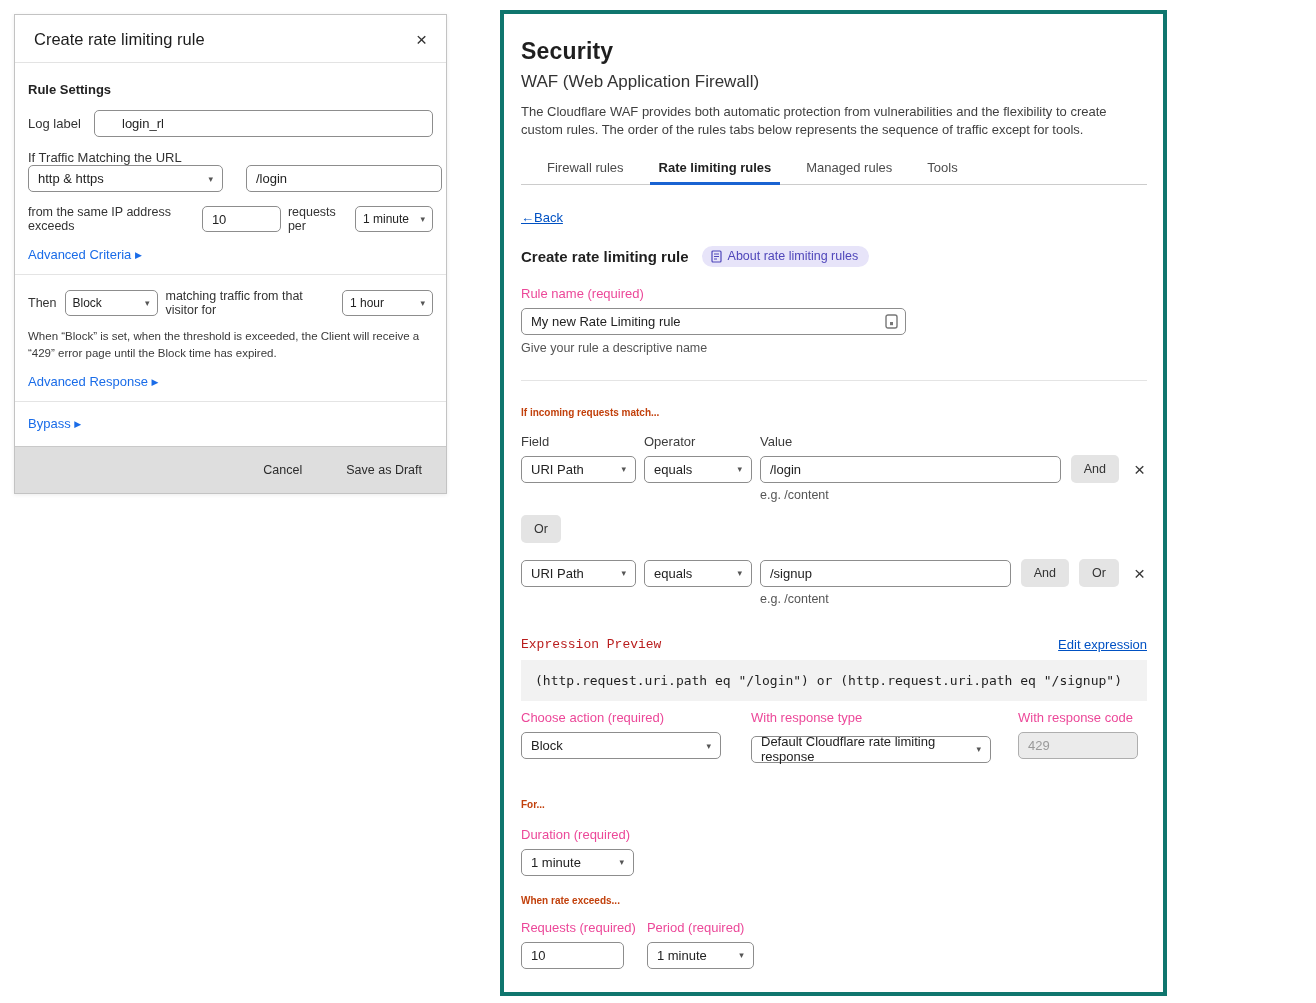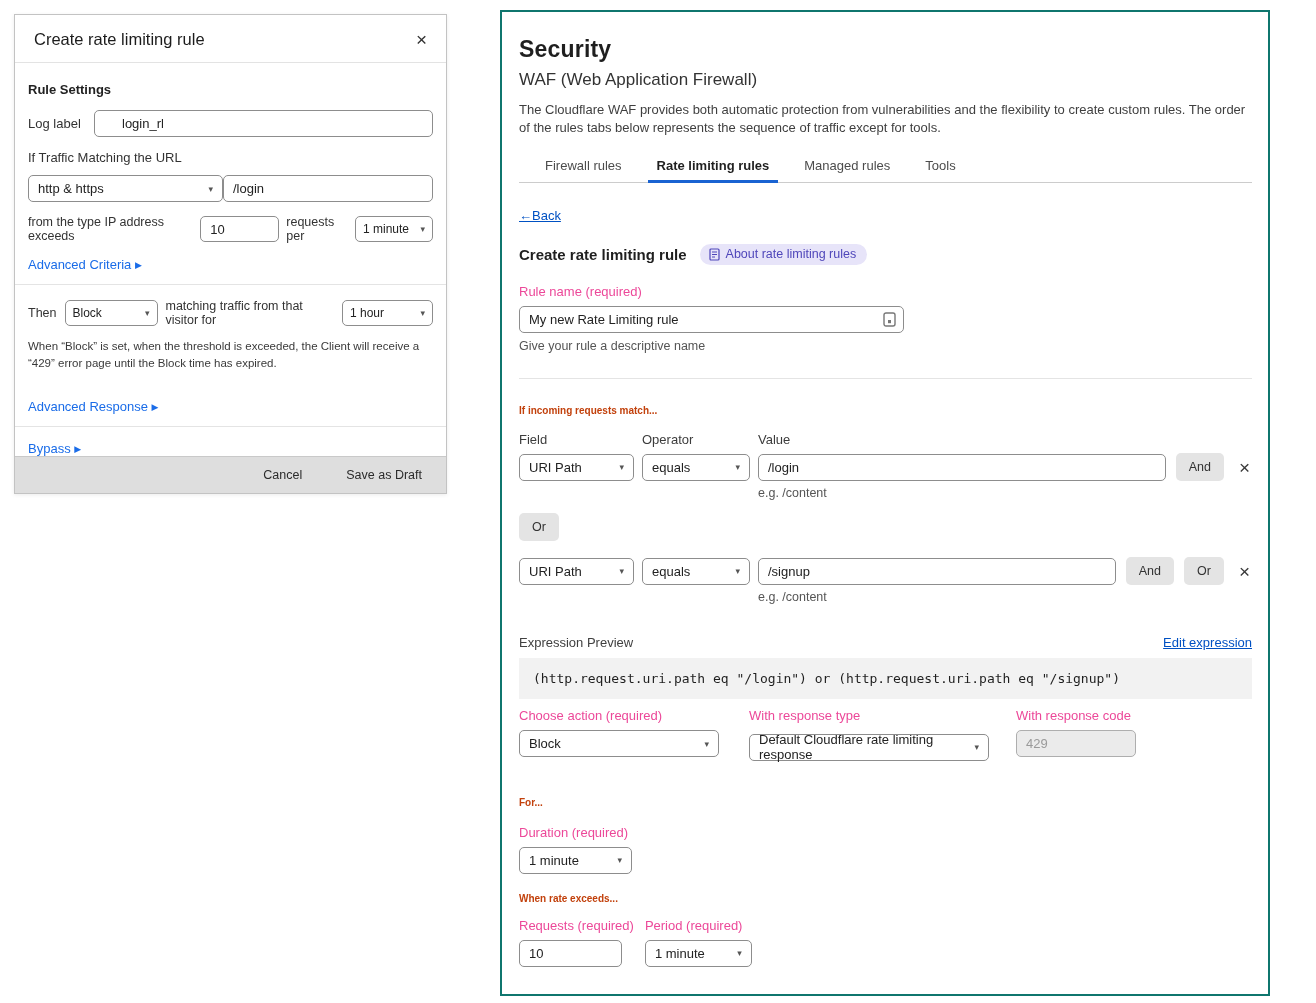--- a/index.html
+++ b/index.html
@@ -41,43 +41,43 @@
     padding: 15px 19px 13px 19px; border-bottom: 1px solid #e3e3e3; }
   .modal-title { font-size: 16.5px; font-weight: 400; color: #1c1c1c; }
   .modal-close { border: none; background: none; font-size: 19px; color: #333; cursor: pointer; line-height: 1; }
   .modal-body { padding: 19px 13px 0 13px; flex: 1; }
   .modal-section-title { font-weight: bold; font-size: 13px; margin-bottom: 13px; }
   .m-row { display: flex; align-items: center; margin-bottom: 13px; }
   .m-row .m-label { width: 66px; flex: none; font-size: 13px; color: #333; }
   .m-row .input-wrap, .m-row .grow { flex: 1; }
   .m-row .tinput.grow { width: 100%; }
   .tinput.focused { border: 2px solid #4a86e8; }
-  .m-caption { font-size: 13px; color: #333; margin-bottom: 10px; }
-  .m-traffic { display: flex; gap: 0; margin-bottom: 13px; }
+  .m-caption { font-size: 13px; color: #333; }
+  .m-traffic { display: flex; gap: 23px; margin-bottom: 13px; }
   .m-traffic .select { width: 195px; }
   .m-traffic .tinput { flex: 1; }
   .m-threshold { display: flex; align-items: center; gap: 7px; font-size: 12.5px; color: #333; margin-bottom: 14px; }
   .m-threshold .tinput { width: 79px; height: 26px; flex: none; }
   .m-threshold .select { width: 78px; height: 26px; padding: 0 7px; font-size: 12px; }
   .m-link { color: #1a6ce8; font-size: 13px; text-decoration: none; display: inline-block; cursor: pointer; }
   .m-link .tri { font-size: 9px; position: relative; top: -1px; }
   .modal .divider { margin: 12px -13px 14px -13px; }
   .m-then { display: flex; align-items: center; gap: 8px; font-size: 12.5px; color: #333; margin-bottom: 11px; }
   .m-then .select { width: 93px; height: 26px; padding: 0 7px; font-size: 12px; }
   .m-then .select.hour { width: 91px; }
-  .m-note { font-size: 11.5px; color: #3a3a3a; line-height: 1.5; margin-bottom: 26px; }
+  .m-note { font-size: 11.5px; color: #3a3a3a; line-height: 1.5; margin-bottom: 11px; }
   .modal-footer { background: #dedede; border-top: 1px solid #c9c9c9; height: 47px;
     display: flex; align-items: center; justify-content: flex-end; gap: 44px; padding: 0 24px; }
   .modal-footer .txt-btn { border: none; background: none; font-size: 12.5px; color: #2b2b2b;
     cursor: pointer; font-family: inherit; }
 
   
   .panel {
-    position: absolute; left: 500px; top: 10px; width: 770px; height: 986px;
-    background: #fff; border: 2px solid #0f766e; padding: 24px 16px 0 17px;
+    position: absolute; left: 500px; top: 10px; width: 667px; height: 986px;
+    background: #fff; border: 4px solid #0f766e; padding: 24px 16px 0 17px;
   }
   .p-title { font-size: 23px; font-weight: bold; color: #1f1f1f; letter-spacing: .2px; }
   .p-subtitle { font-size: 17px; font-weight: 400; color: #333; margin-top: 7px; }
   .p-desc { font-size: 13px; color: #3f3f3f; line-height: 1.4; margin-top: 11px; }
   .tabs { display: flex; margin-top: 15px; border-bottom: 1px solid #ccc; padding-left: 17px; }
   .tab { font-size: 13px; color: #4c4c4c; padding: 6px 9px 9px 9px; margin-right: 17px;
     cursor: pointer; position: relative; }
   .tab.active { font-weight: bold; color: #1f1f1f; }
   .tab.active::after { content: ""; position: absolute; left: 0; right: 0; bottom: -1px;
     height: 3px; background: #1963d2; }
@@ -100,21 +100,21 @@
   .match-row { display: flex; align-items: center; margin-top: 6px; }
   .match-row .select.field { width: 115px; margin-right: 8px; }
   .match-row .select.op { width: 108px; margin-right: 8px; }
   .match-row .tinput.val { flex: 1; }
   .match-row .gray-btn { margin-left: 10px; }
   .match-row .x-btn { margin-left: 13px; }
   .val-hint { margin-left: 239px; margin-top: 5px; font-size: 12.5px; color: #555; }
   .or-connector { margin-top: 13px; }
   .row2 { margin-top: 16px; }
   .expr-head { display: flex; justify-content: space-between; align-items: center; margin-top: 31px; }
-  .expr-label { font-size: 13px; color: #404040; }
+  .expr-label { font-size: 13px; color: #b91c1c; font-family: Liberation Mono, monospace; }
   .link { color: #0051c3; font-size: 13px; text-decoration: underline; cursor: pointer; }
   .code-box { margin-top: 8px; background: #f2f2f2; padding: 13px 14px; font-size: 13px;
     color: #1f1f1f; font-family: "DejaVu Sans Mono", "Liberation Mono", monospace; }
   .then-row { display: flex; margin-top: 9px; }
   .fgroup .field-label { margin-bottom: 7px; }
   .then-row .g1 { width: 230px; }
   .then-row .g2 { width: 267px; }
   .then-row .g1 .select { width: 200px; }
   .then-row .g2 .select { width: 240px; }
   .then-row .g3 .tinput { width: 120px; }
@@ -147,21 +147,21 @@
     <div class="m-caption">If Traffic Matching the URL</div>
     <div class="m-traffic">
       <span class="select">
         <span>http &amp; https</span>
         <span class="caret">▾</span>
       </span>
       <input class="tinput" value="/login" style="">
     </div>
 
     <div class="m-threshold">
-      <span>from the type IP address exceeds</span>
+      <span>from the same IP address exceeds</span>
       <input class="tinput" value="10" style="">
       <span>requests per</span>
       <span class="select">
         <span>1 minute</span>
         <span class="caret">▾</span>
       </span>
     </div>
 
     <a class="m-link"><span>Advanced Criteria</span> <span class="tri">▶</span></a>
 

